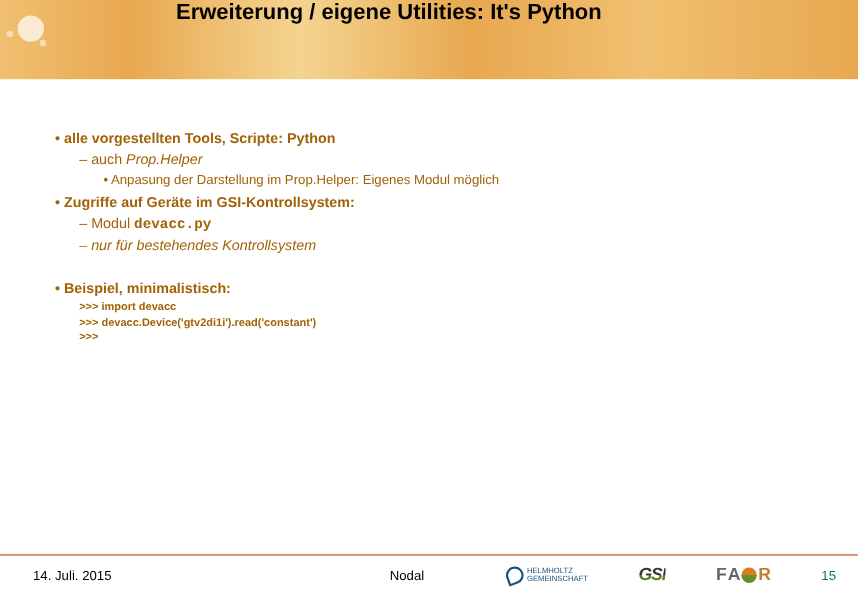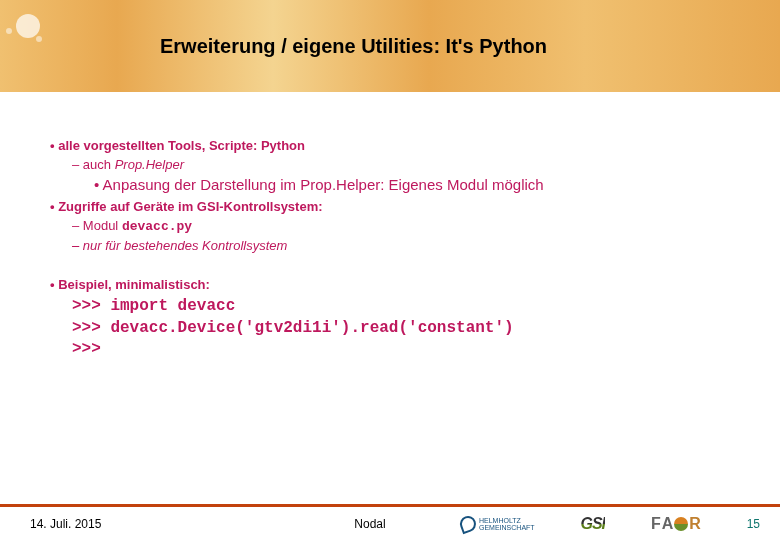--- a/index.html
+++ b/index.html
@@ -6,25 +6,25 @@
   body {
     width: 780px;
     height: 540px;
     font-family: Arial, Helvetica, sans-serif;
     background: #fff;
     position: relative;
     overflow: hidden;
   }
   .header-band {
     width: 100%;
-    height: 92px;
+    height: 72px;
     background: linear-gradient(90deg, #f0c070 0%, #e8a850 15%, #f4d490 35%, #e8a850 55%, #f0c070 75%, #e8a850 100%);
     position: relative;
     display: flex;
-    align-items: center;
+    align-items: flex-start;
   }
   .header-ornament {
     position: absolute;
     left: 6px;
     top: 8px;
     width: 46px;
     height: 46px;
   }
   .ornament-circle {
     position: absolute;
@@ -36,45 +36,45 @@
   .oc3 { width: 6px; height: 6px; left: 30px; top: 28px; }
   .header-title {
     font-size: 20px;
     font-weight: bold;
     color: #000;
     margin-left: 160px;
   }
   .content {
     padding: 40px 22px 10px 50px;
     font-size: 13px;
-    color: #be185d;
+    color: #a16207;
   }
   .l1 { margin: 6px 0 4px 0; font-weight: bold; }
   .l1::before { content: "• "; }
   .l2 { margin: 4px 0 4px 22px; font-weight: normal; }
   .l2::before { content: "– "; }
-  .l3 { margin: 4px 0 4px 44px; font-weight: normal; font-size: 15px; }
+  .l3 { margin: 4px 0 4px 44px; font-weight: normal; font-size: 12px; }
   .l3::before { content: "• "; }
   .italic { font-style: italic; }
   .mono { font-family: "Courier New", monospace; font-weight: bold; }
   .gap { height: 14px; }
   .code-block {
     margin: 4px 0 0 22px;
-    font-family: Liberation Mono, monospace;
+    font-family: Liberation Sans, sans-serif;
     font-weight: bold;
-    font-size: 16px;
+    font-size: 10px;
     line-height: 1.35;
   }
   .footer {
     position: absolute;
     bottom: 0;
     left: 0;
     width: 100%;
     height: 36px;
-    border-top: 3px solid #c2410c;
+    border-top: 1px solid #c2410c;
     display: flex;
     align-items: center;
     padding: 0 20px 0 30px;
     gap: 20px;
     font-size: 12px;
     background: #fff;
   }
   .footer-date { flex: 0 0 auto; width: 250px; }
   .footer-center { flex: 0 0 auto; width: 140px; text-align: center; }
   .footer-logos {

